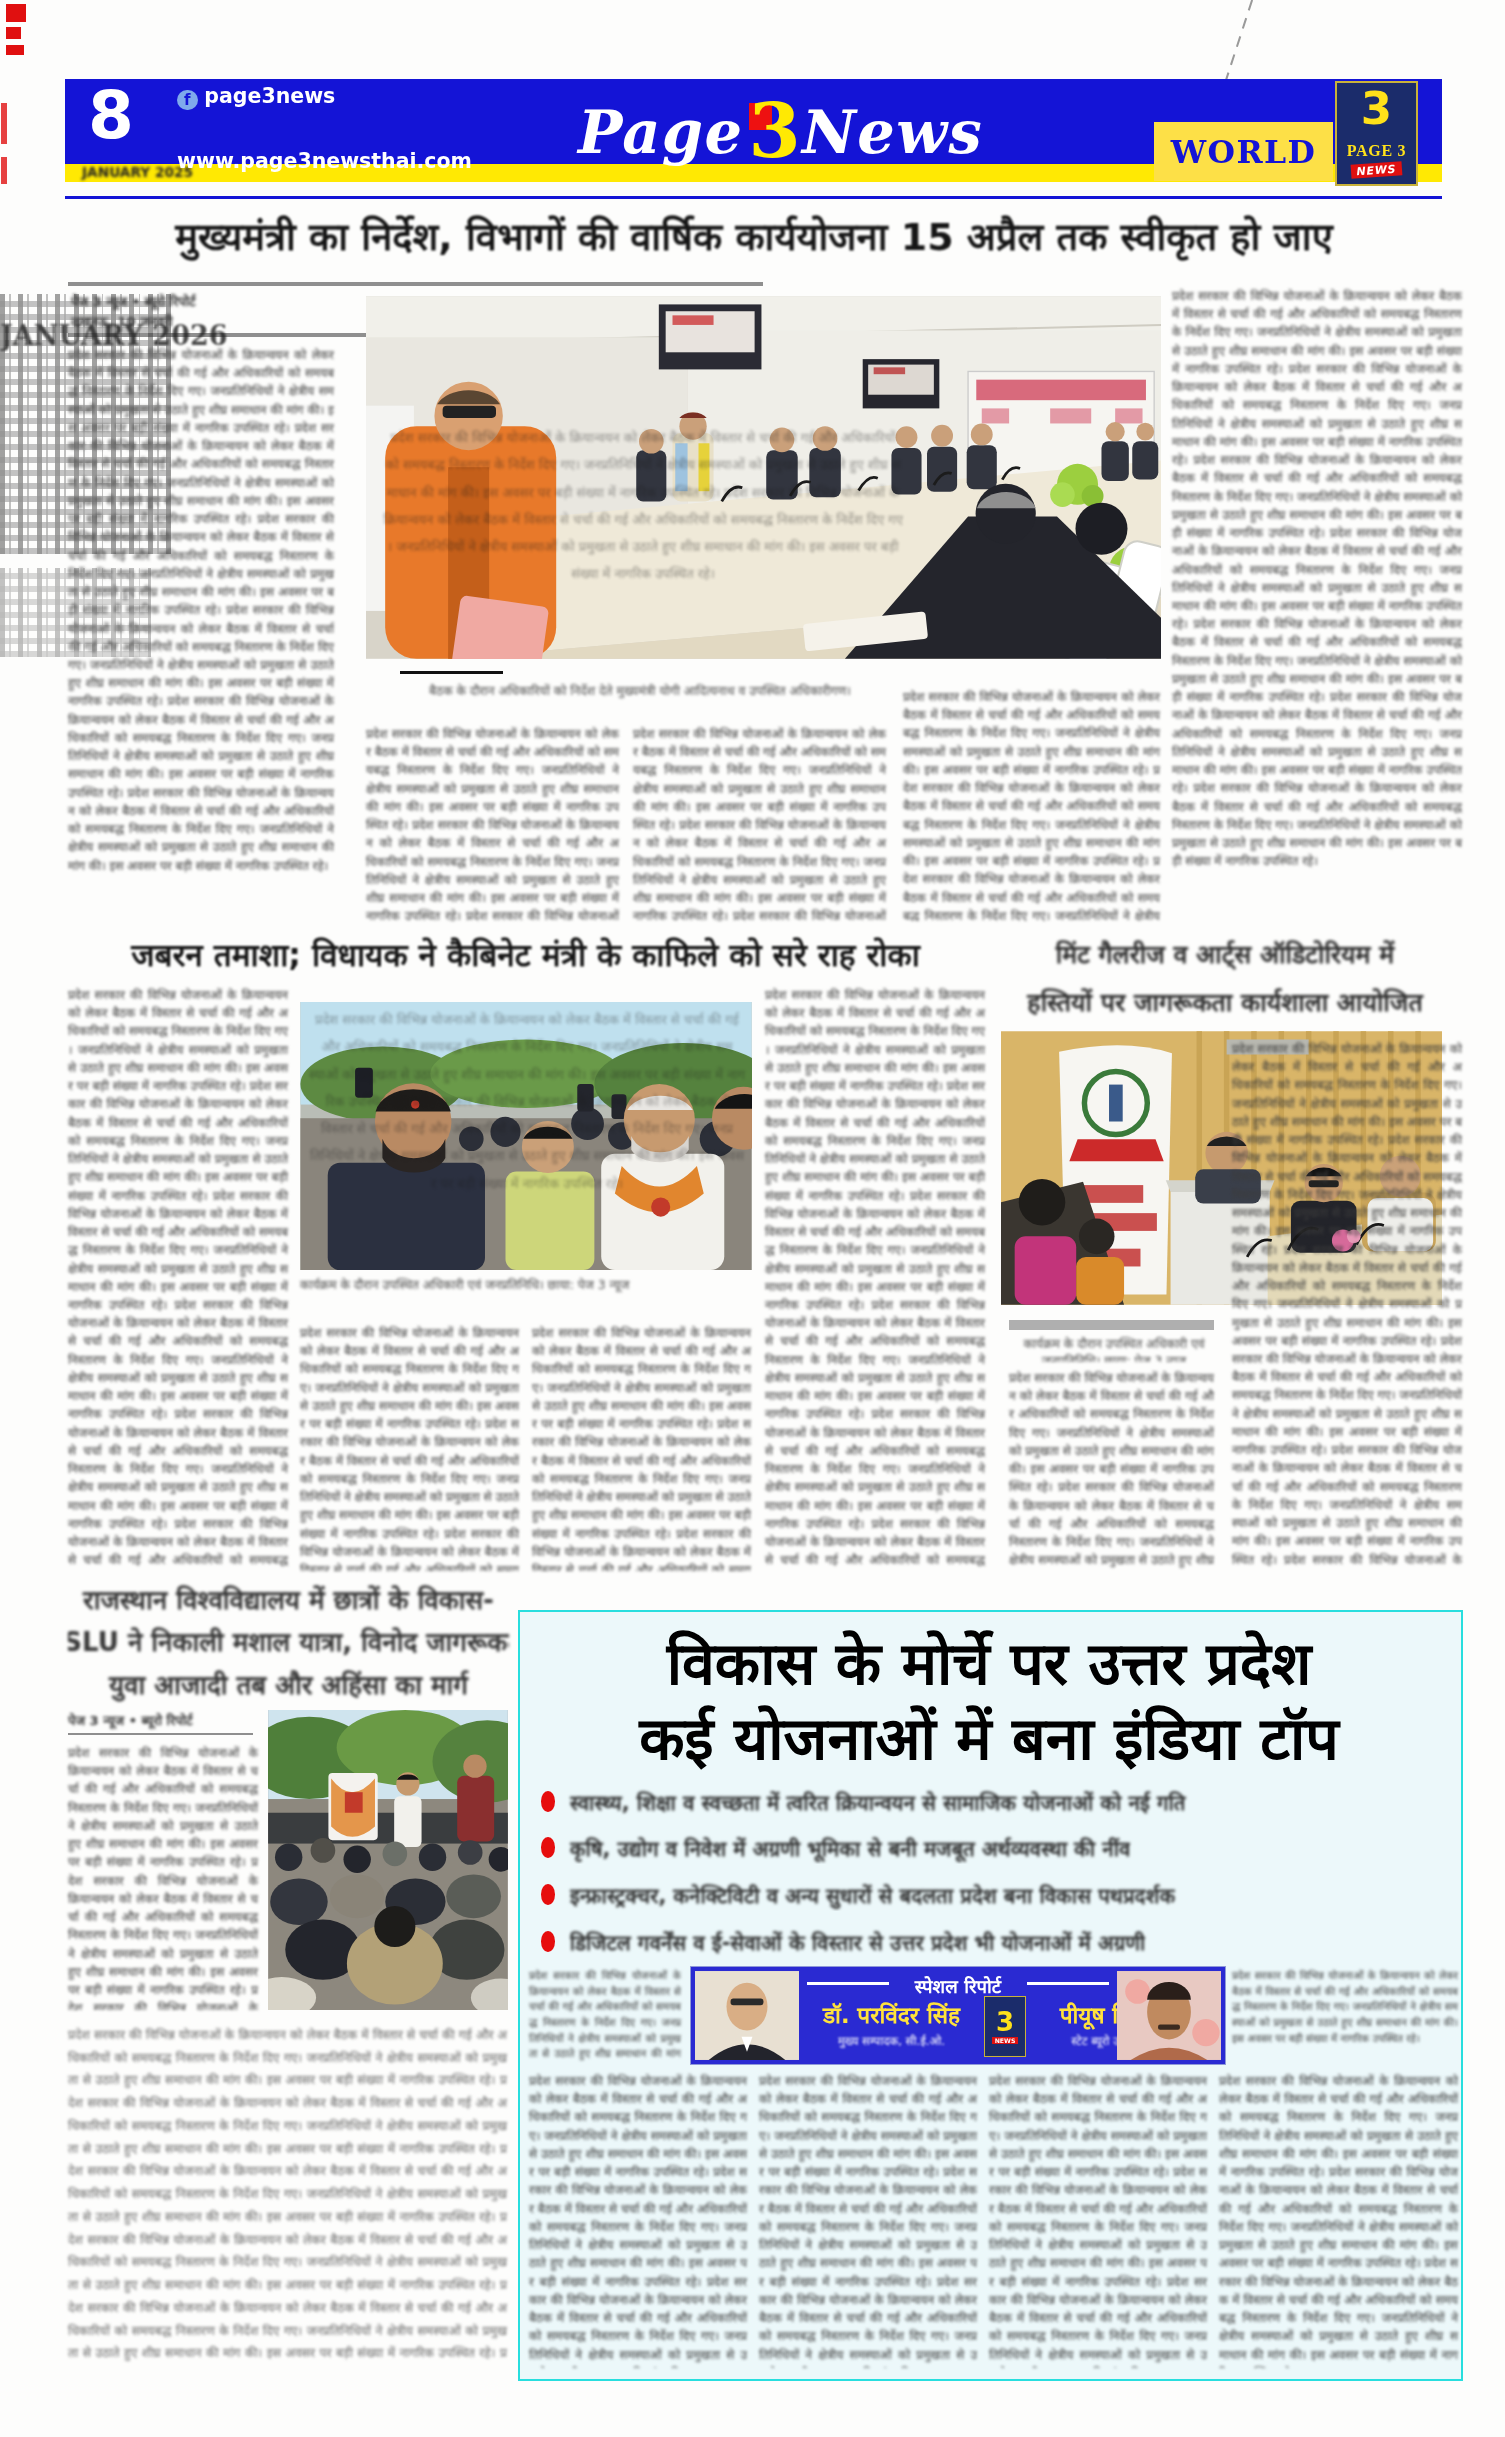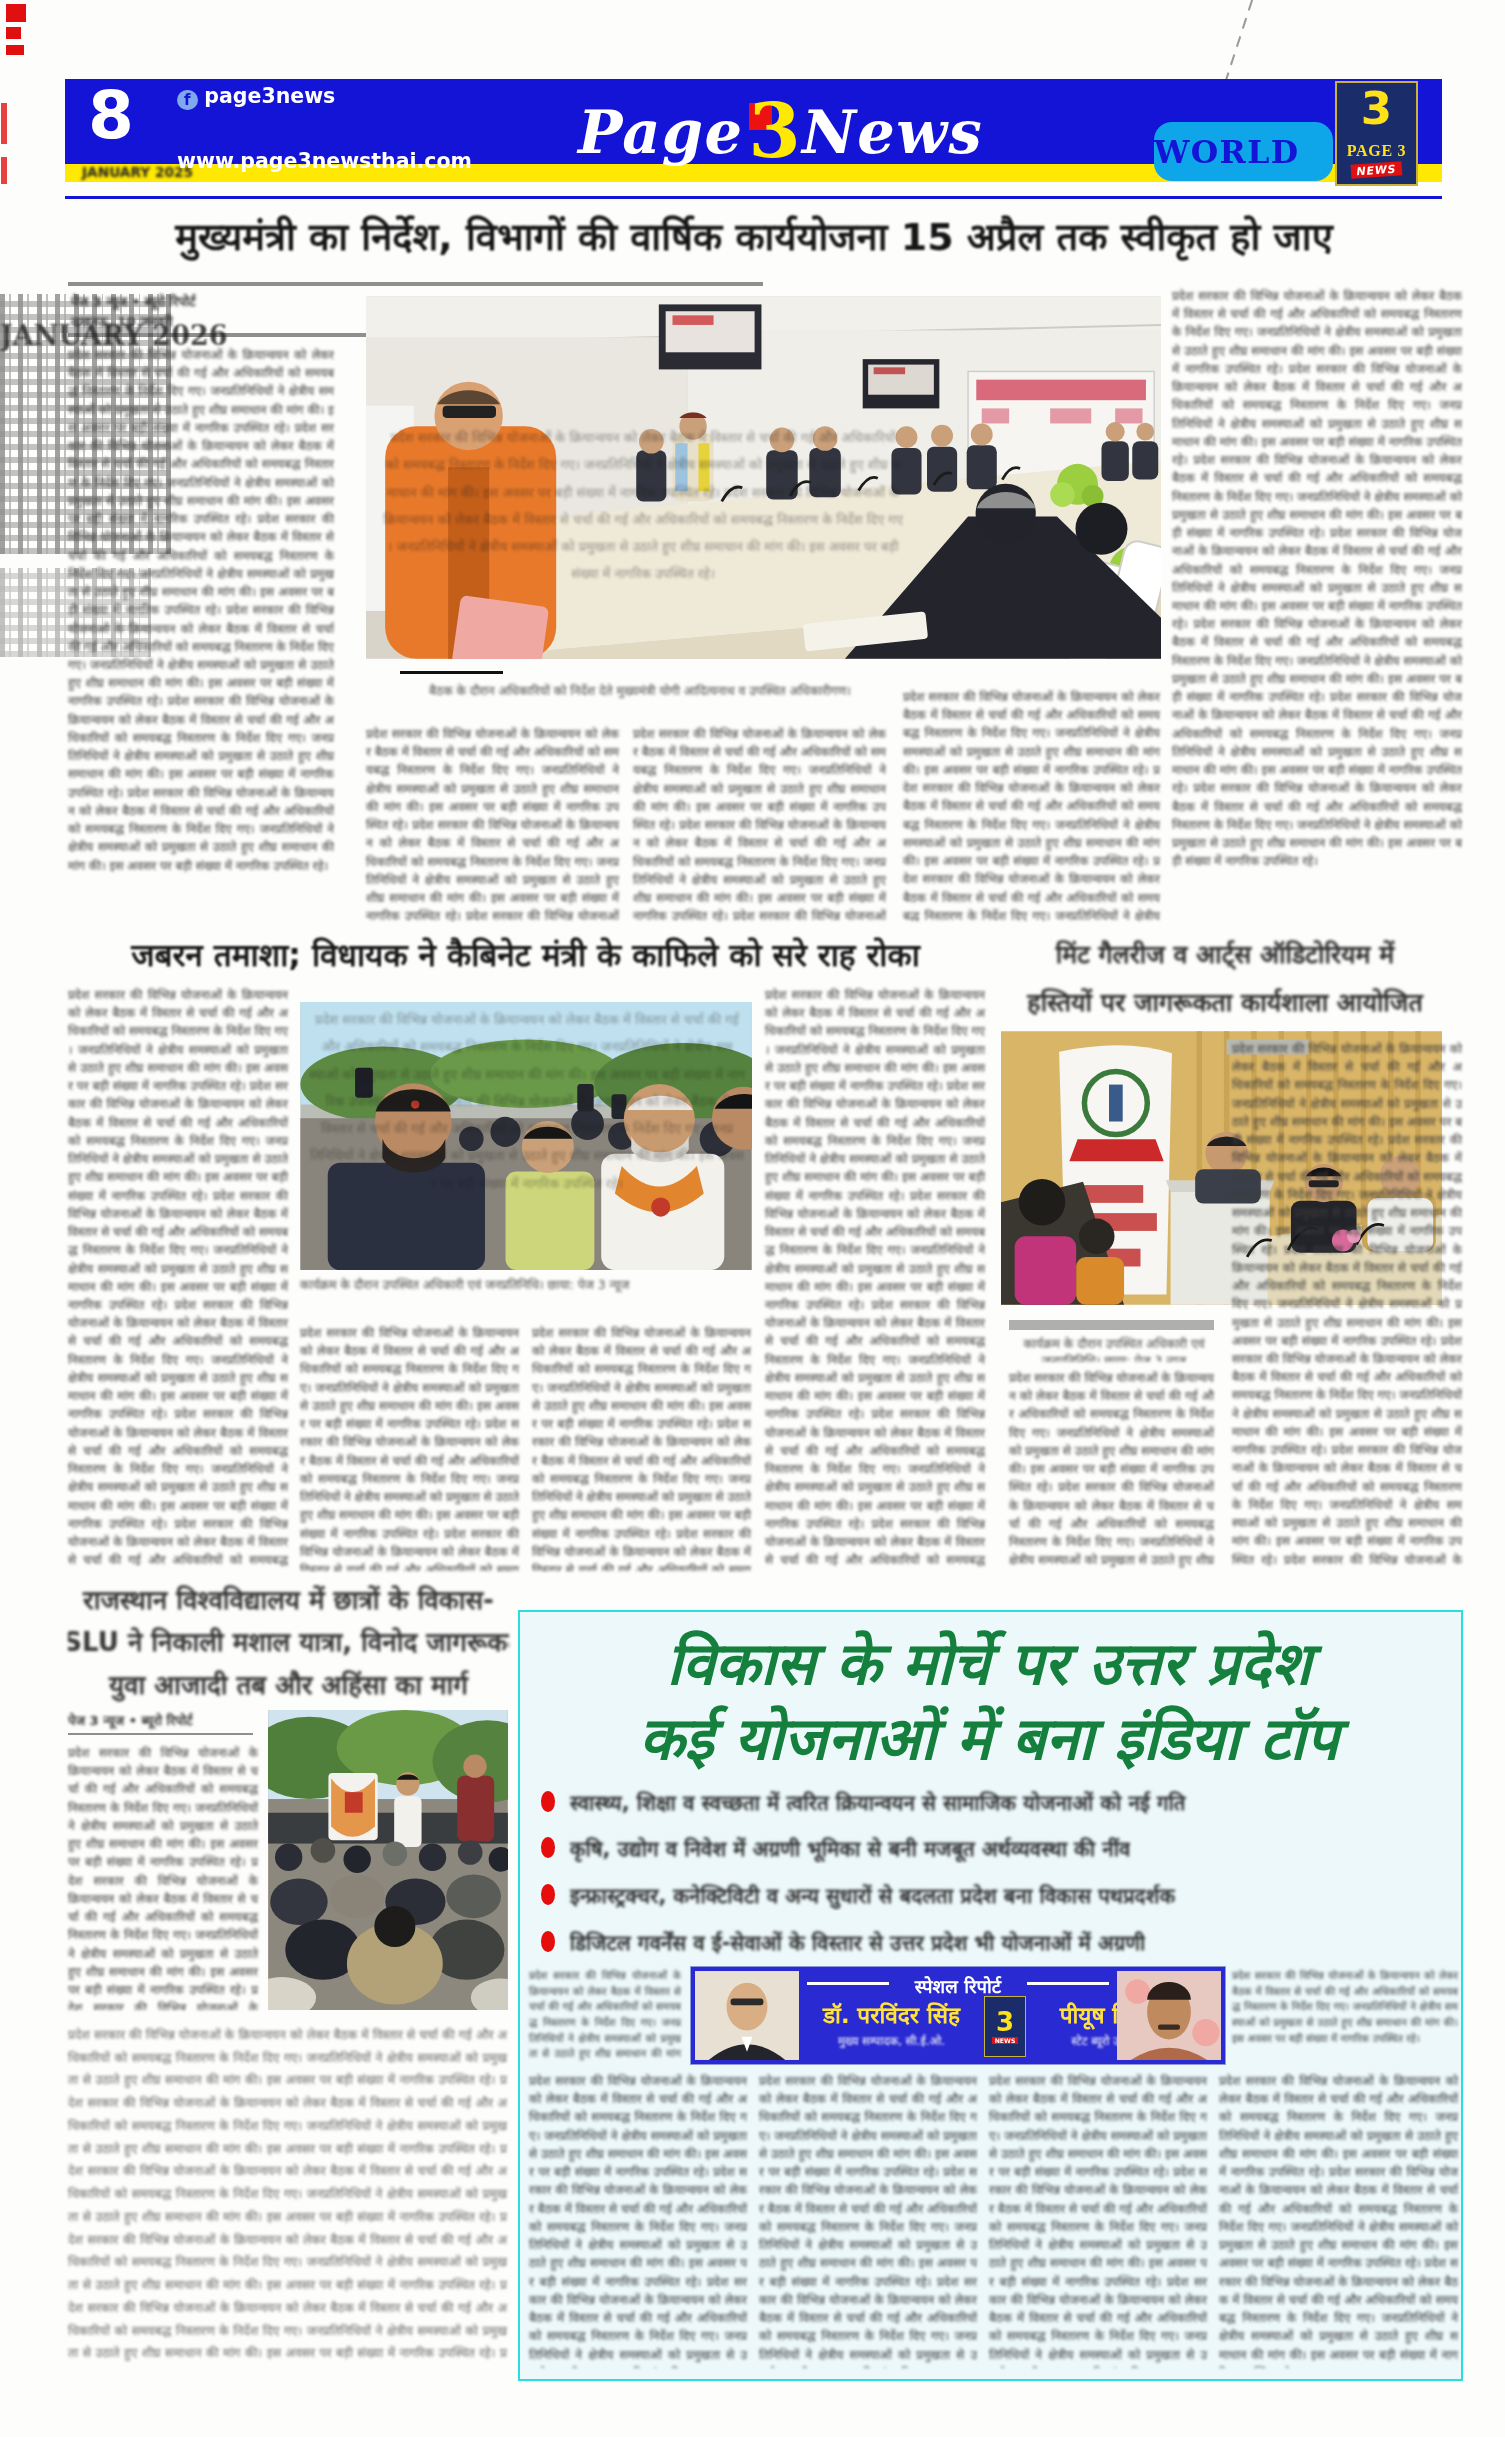--- a/index.html
+++ b/index.html
@@ -10,21 +10,21 @@
   .bluebar{background:#1414d6;}
   .yellowstrip{background:#ffe903;}
   .pageno{color:#fff;font-weight:bold;font-size:66px;line-height:1;}
   .handle{color:#fff;font-weight:bold;font-size:20.5px;}
   .fb{display:inline-flex;width:20.5px;height:20.5px;border-radius:50%;background:#7fa9ec;color:#1414d6;
       font-weight:bold;font-size:15px;align-items:center;justify-content:center;vertical-align:middle;margin-right:6.8px;}
   .masthead{color:#fff;font-family:"DejaVu Serif","Liberation Serif",serif;font-weight:bold;font-size:59px;
             font-style:italic;letter-spacing:1.4px;white-space:nowrap;}
   .masthead .digit{color:#ffe903;font-size:75px;font-style:normal;position:relative;top:4.1px;}
   .redsq{display:inline-block;width:23px;height:27px;background:#ee1111;position:relative;top:-23px;left:5.5px;margin-right:-18px;}
-  .worldbox{background:#0ea5e9;display:flex;align-items:center;justify-content:flex-start;border-radius:18px;}
+  .worldbox{background:#fde047;display:flex;align-items:center;justify-content:center;}
   .worldtxt{color:#1414d6;font-family:"DejaVu Serif","Liberation Serif",serif;font-weight:bold;font-size:31.5px;letter-spacing:1.4px;}
   .logobox{background:#1b2c6b;border:2.1px solid #c9b23a;display:flex;flex-direction:column;align-items:center;justify-content:center;}
   .logobox .d3{color:#ffe11a;font-weight:bold;font-size:45px;line-height:.9;}
   .logobox .pg{color:#ffe11a;font-weight:bold;font-size:16px;letter-spacing:0.7px;margin-top:12px;font-family:Liberation Serif, serif;}
   .newsstick{background:#e01010;color:#fff;font-weight:bold;font-size:11px;font-style:italic;
              padding:0.7px 5.5px;transform:rotate(-4deg);margin-top:3.4px;letter-spacing:0.7px;}
   .datetxt{color:#222;font-weight:bold;font-size:13.7px;filter:blur(1.4px);}
   
   .hl{font-weight:bold;color:#161616;display:flex;justify-content:center;white-space:nowrap;overflow:hidden;}
   .blurA{filter:blur(1px);}
@@ -38,22 +38,22 @@
   .ghostword{color:#1d1d1d;font-weight:bold;font-family:"DejaVu Serif","Liberation Serif",serif;
              filter:blur(1.1px);opacity:.8;white-space:nowrap;overflow:hidden;}
   .ghost{filter:blur(1.8px);opacity:.45;color:#1a1a1a;font-size:13px;line-height:2.1;overflow:hidden;text-align:center;word-break:break-all;}
   .noise{background:
       repeating-linear-gradient(90deg,rgba(55,55,55,.85) 0 4.8px,rgba(255,255,255,0) 4.8px 9px,rgba(95,95,95,.7) 9px 11px,rgba(255,255,255,0) 11px 18.5px),
       repeating-linear-gradient(0deg,rgba(40,40,40,.5) 0 6.2px,rgba(255,255,255,0) 6.2px 13px);
       filter:blur(0.5px);opacity:.55;}
   .redmark{background:#e01010;}
   
   .featbox{background:#ecf8fa;border:2.7px solid #28dede;}
-  .feath{font-weight:bold;color:#15803d;display:flex;justify-content:center;white-space:nowrap;overflow:hidden;
-         filter:blur(0.4px);font-style:italic;}
+  .feath{font-weight:bold;color:#000000;display:flex;justify-content:center;white-space:nowrap;overflow:hidden;
+         filter:blur(0.4px);}
   .bulletrow{display:flex;align-items:center;overflow:hidden;}
   .bullet{width:13.7px;height:20.5px;border-radius:50%;background:#e60d0d;flex:0 0 13.7px;margin-right:15px;}
   .bullettxt{font-size:20.5px;font-weight:bold;color:#2e2e2e;white-space:nowrap;overflow:hidden;filter:blur(1.4px);}
   .repstrip{background:#2a2ad2;border:1.4px solid #8f9ad8;}
   .reptitle{color:#fff;font-weight:bold;font-size:18.5px;white-space:nowrap;filter:blur(0.5px);}
   .repname{color:#ffe23c;font-weight:bold;font-size:22.6px;white-space:nowrap;overflow:hidden;filter:blur(0.6px);}
   .reprole{color:#fff;font-size:11.6px;white-space:nowrap;overflow:hidden;filter:blur(1px);}
   .dash{height:2.7px;background:#fff;}
   .minilogo{background:#1b2c6b;border:1.4px solid #c9b23a;display:flex;flex-direction:column;align-items:center;justify-content:center;}
   .minilogo .d3{color:#ffe11a;font-weight:bold;font-size:26px;line-height:1;}

